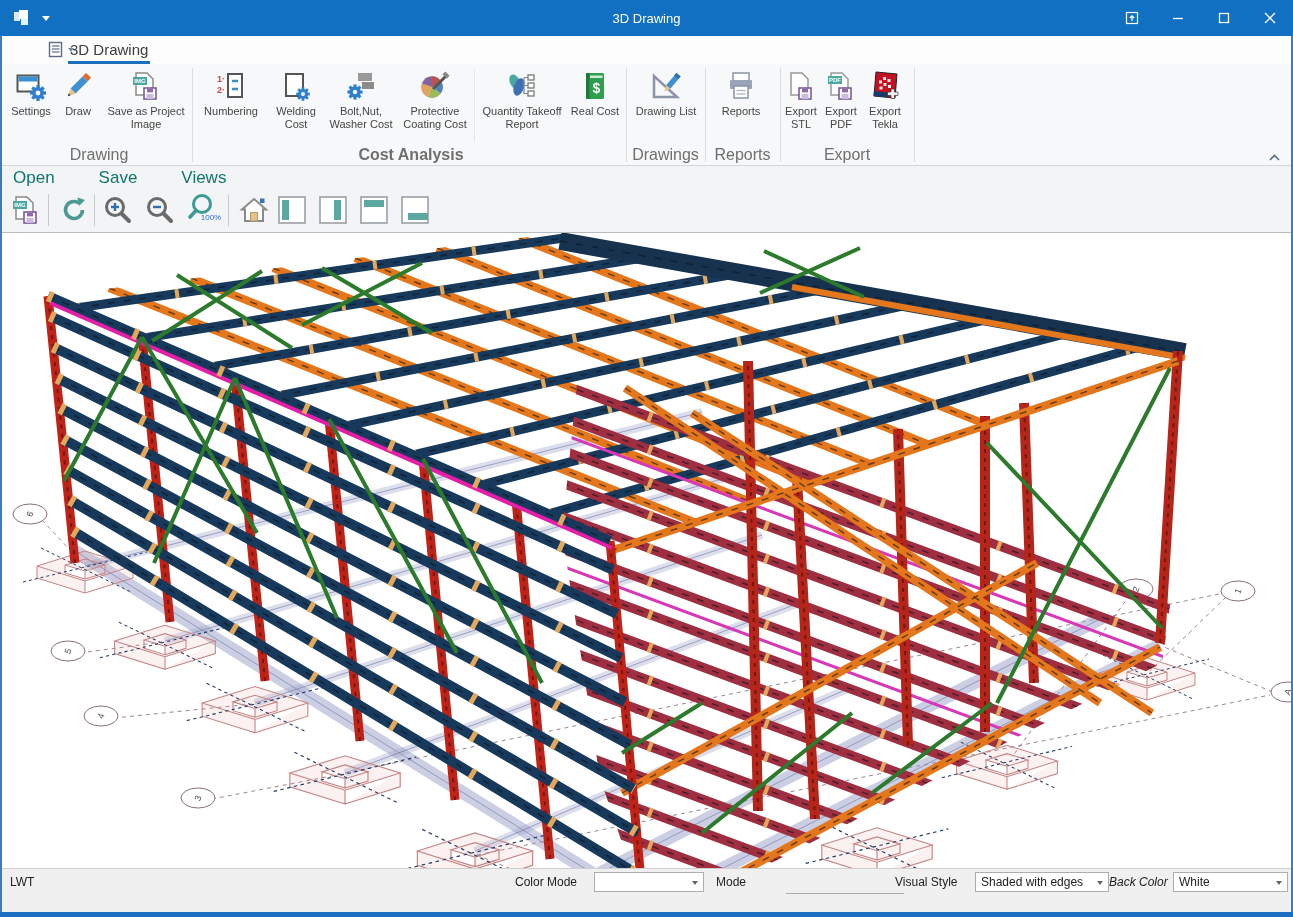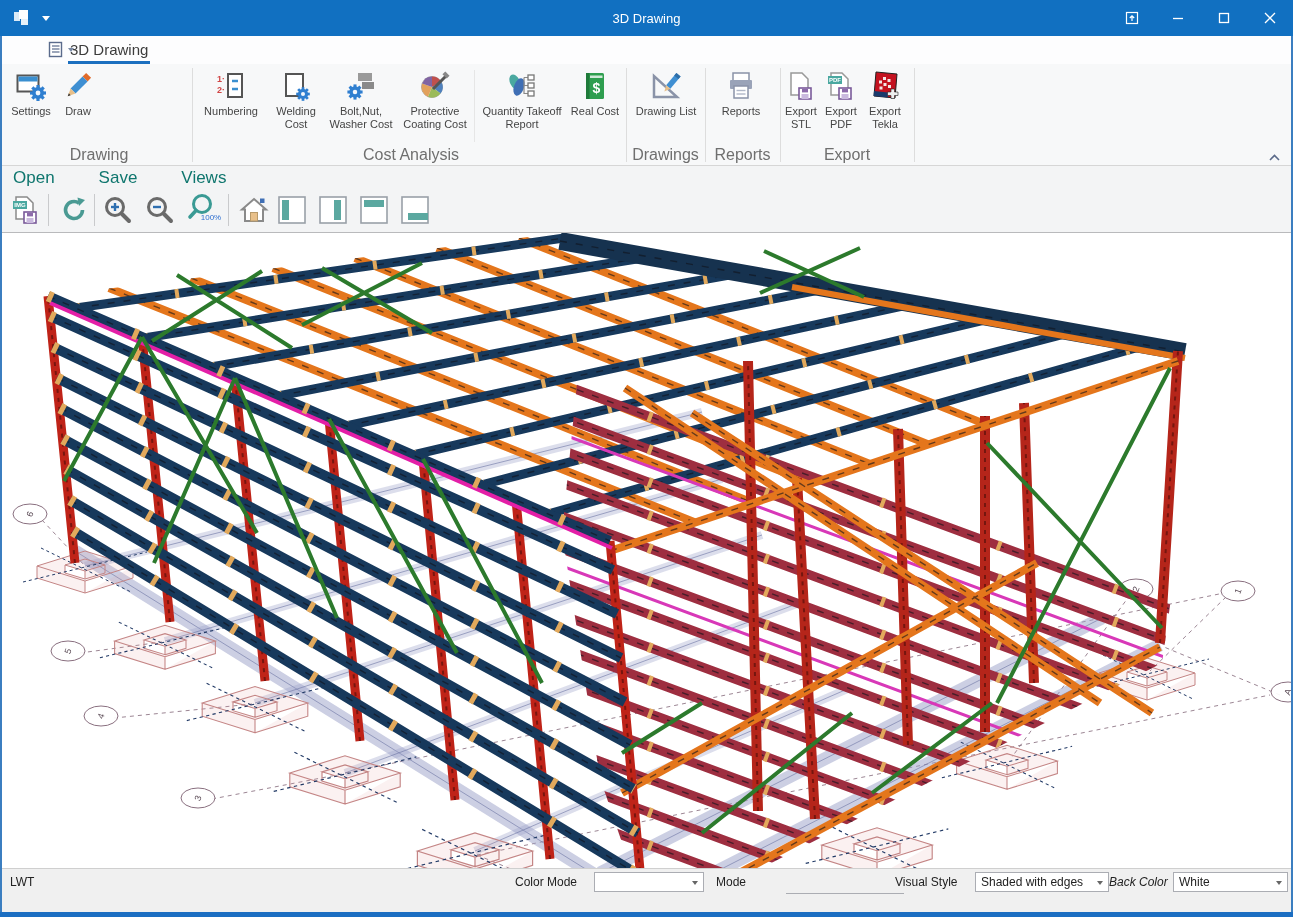--- a/index.html
+++ b/index.html
@@ -156,20 +156,29 @@
       <svg width="32" height="32" viewBox="0 0 32 32">
         <g transform="rotate(45 16 16)">
           <rect x="12.5" y="1" width="7" height="5" fill="#e06a2a"></rect>
           <rect x="12.5" y="6" width="7" height="17" fill="#3f8fd2"></rect>
           <path d="M12.5,23 h7 l-3.5,7.5 z" fill="#e8c08a"></path>
           <path d="M14.7,27.7 l1.3,2.8 l1.3,-2.8 z" fill="#333"></path>
         </g>
       </svg>
       <span>Draw</span>
     </div>
+    <div class="rbtn" style="left:100px;width:88px;">
+      <svg width="32" height="32" viewBox="0 0 32 32">
+        <use href="#docsh" x="6" y="3" fill="#fff" stroke="#8a8a8a" stroke-width="1.5"></use>
+        <rect x="3" y="7" width="14" height="8" fill="#4aa8a0"></rect>
+        <text x="10" y="13.3" font-size="6" fill="#fff" text-anchor="middle" font-weight="bold">IMG</text>
+        <use href="#fdisk" x="14" y="18"></use>
+      </svg>
+      <span>Save as Project Image</span>
+    </div>
 
     <div class="gsep" style="left:190px;"></div>
 
     <div class="rbtn" style="left:194px;width:70px;">
       <svg width="32" height="32" viewBox="0 0 32 32">
         <text x="2" y="12" font-size="9" fill="#d04545" font-weight="bold">1·</text>
         <text x="2" y="23" font-size="9" fill="#d04545" font-weight="bold">2·</text>
         <rect x="13" y="4" width="14" height="23" fill="#fff" stroke="#555" stroke-width="2"></rect>
         <line x1="17" y1="11" x2="23" y2="11" stroke="#3a8fd0" stroke-width="2.5"></line>
         <line x1="17" y1="19" x2="23" y2="19" stroke="#3a8fd0" stroke-width="2.5"></line>
@@ -283,21 +292,21 @@
             <rect x="10.5" y="16.5" width="3" height="3"></rect>
         </g>
         <path d="M5,21 L19,22.5 L18.7,27.5 L4.6,26 Z" fill="#1a3a6b"></path>
         <path d="M22,19 h3.5 v3 h3.5 v3.5 h-3.5 v3 h-3.5 v-3 h-3.5 v-3.5 h3.5 z" fill="#eee" stroke="#222" stroke-width=".6"></path>
       </svg>
       <span>Export Tekla</span>
     </div>
     <div class="gsep" style="left:912px;"></div>
 
     <div class="glabel" style="left:4px;width:186px;">Drawing</div>
-    <div class="glabel" style="left:194px;width:430px;">Cost Analysis</div>
+    <div class="glabel" style="left:194px;width:430px;font-weight:bold;">Cost Analysis</div>
     <div class="glabel" style="left:624px;width:79px;">Drawings</div>
     <div class="glabel" style="left:703px;width:75px;">Reports</div>
     <div class="glabel" style="left:778px;width:134px;">Export</div>
 
     <div class="collapse">
       <svg width="13" height="9" viewBox="0 0 13 9">
         <path d="M2,7 L6.5,2.5 L11,7" fill="none" stroke="#5a6a8a" stroke-width="1.6"></path>
       </svg>
     </div>
   </div>

